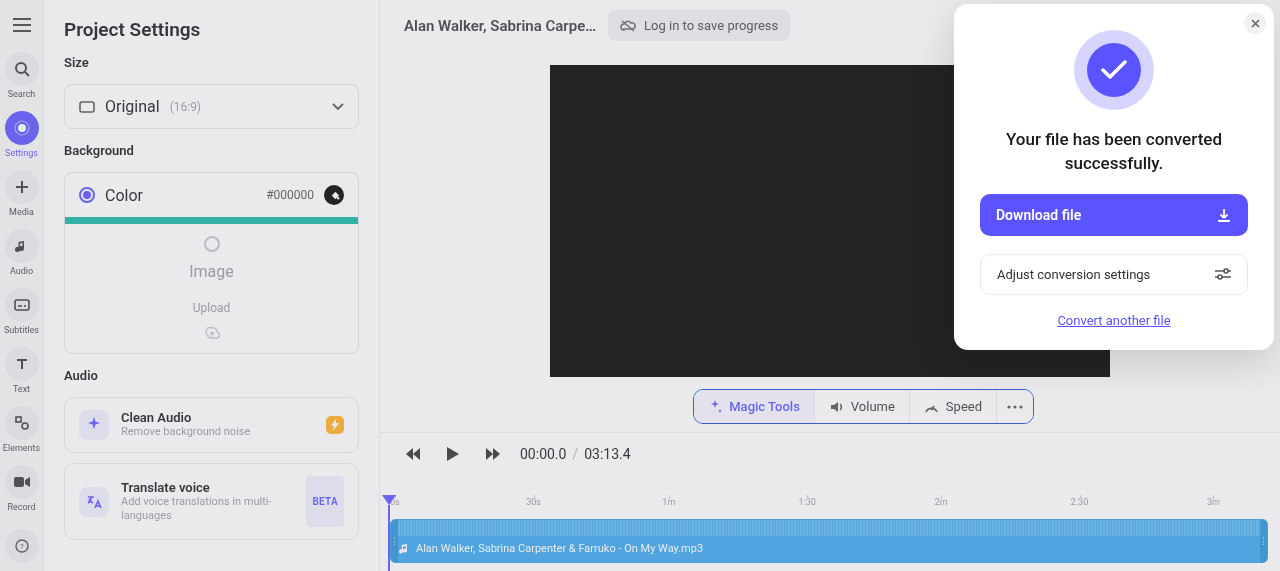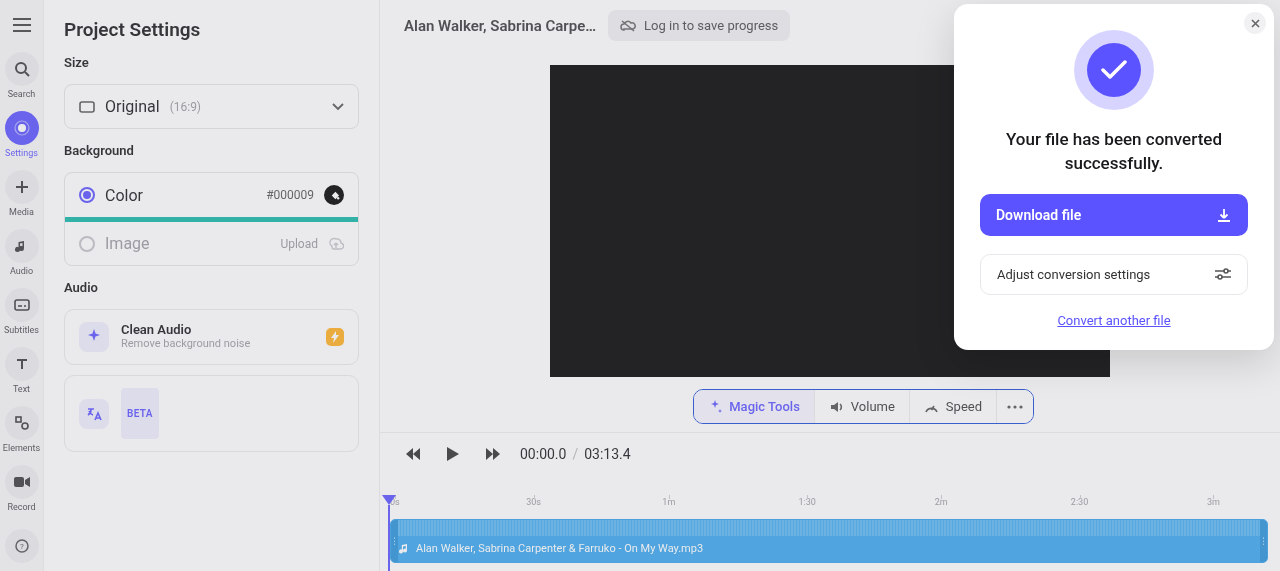--- a/index.html
+++ b/index.html
@@ -23,21 +23,21 @@
   .panel { width:336px; background:#fff; border-right:1px solid #eee; padding:18px 20px 10px 20px; display:flex; flex-direction:column; gap:14px; }
   .panel h1 { font-size:19px; font-weight:600; }
   .sec-label { font-size:13px; font-weight:600; }
   .muted-small { font-size:12px; color:#9a9aa2; }
   
   .select-like { border:1px solid #e4e4e7; border-radius:8px; padding:12px 14px; display:flex; align-items:center; gap:10px; cursor:pointer; }
   .flexgrow { flex:1; }
 
   .bg-box { border:1px solid #e4e4e7; border-radius:8px; }
   .bg-row { display:flex; align-items:center; gap:10px; padding:12px 14px; }
-  .bg-row + .bg-row { border-top:5px solid #14b8a6; }
+  .bg-row + .bg-row { border-top:7px solid #14b8a6;flex-direction:column; }
   .radio { width:16px; height:16px; border-radius:50%; border:2px solid #c3c3c8; display:inline-block; position:relative; }
   .radio.checked { border-color:#5B53FF; }
   .radio.checked::after { content:""; position:absolute; inset:2px; border-radius:50%; background:#5B53FF; }
   .swatch { width:20px; height:20px; border-radius:50%; background:#000; display:flex; align-items:center; justify-content:center; }
   .paint-icon { width:11px; height:11px; }
 
   .card { border:1px solid #e8e8ec; border-radius:10px; padding:12px 14px; display:flex; align-items:center; gap:12px; cursor:pointer; }
   .card .icon-wr { width:30px; height:30px; border-radius:8px; background:#efeefe; display:flex; align-items:center; justify-content:center; color:#5B53FF; }
   .card .title { font-size:13px; font-weight:600; }
   .card .sub   { font-size:11px; color:#9a9aa2; line-height:1.3; }
@@ -212,21 +212,21 @@
           </svg>
       </span>
     </div>
 
     <div class="sec-label">Background</div>
     <div class="bg-box">
       <div class="bg-row">
         <span class="radio checked"></span>
         <span>Color</span>
         <span class="flexgrow"></span>
-        <span class="muted-small" style="color:#555;">#000009</span>
+        <span class="muted-small" style="color:#555;">#000000</span>
         <span class="swatch">
           <svg class="paint-icon" viewBox="0 0 12 12">
               <path d="M3 6l4-4 4 4-4 4z" fill="#fff"></path>
               <circle cx="10" cy="9" r="1.3" fill="#fff"></circle>
             </svg>
         </span>
       </div>
       <div class="bg-row">
         <span class="radio"></span>
         <span style="color:#9a9aa2;">Image</span>
@@ -260,20 +260,24 @@
       </span>
     </div>
 
     <div class="card" style="margin-top:-4px;">
       <span class="icon-wr">
         <svg width="16" height="16" viewBox="0 0 16 16" fill="none" stroke="currentColor" stroke-width="1.6">
             <path d="M2 3h6M5 3v1c0 3-3 5-3 5M3 5s1 3 4 4"></path>
             <path d="M9 14l3-7 3 7M10 12h4"></path>
           </svg>
       </span>
+      <div class="flexgrow">
+        <div class="title">Translate voice</div>
+        <div class="sub">Add voice translations in multi-languages</div>
+      </div>
       <span class="badge-beta">BETA</span>
     </div>
   </div>
 
   <div class="main">
     <div class="top-row">
       <span class="proj-name">Alan Walker, Sabrina Carpe…</span>
       <span class="login-pill">
         <span>
           <svg width="16" height="14" viewBox="0 0 16 14" fill="none">

